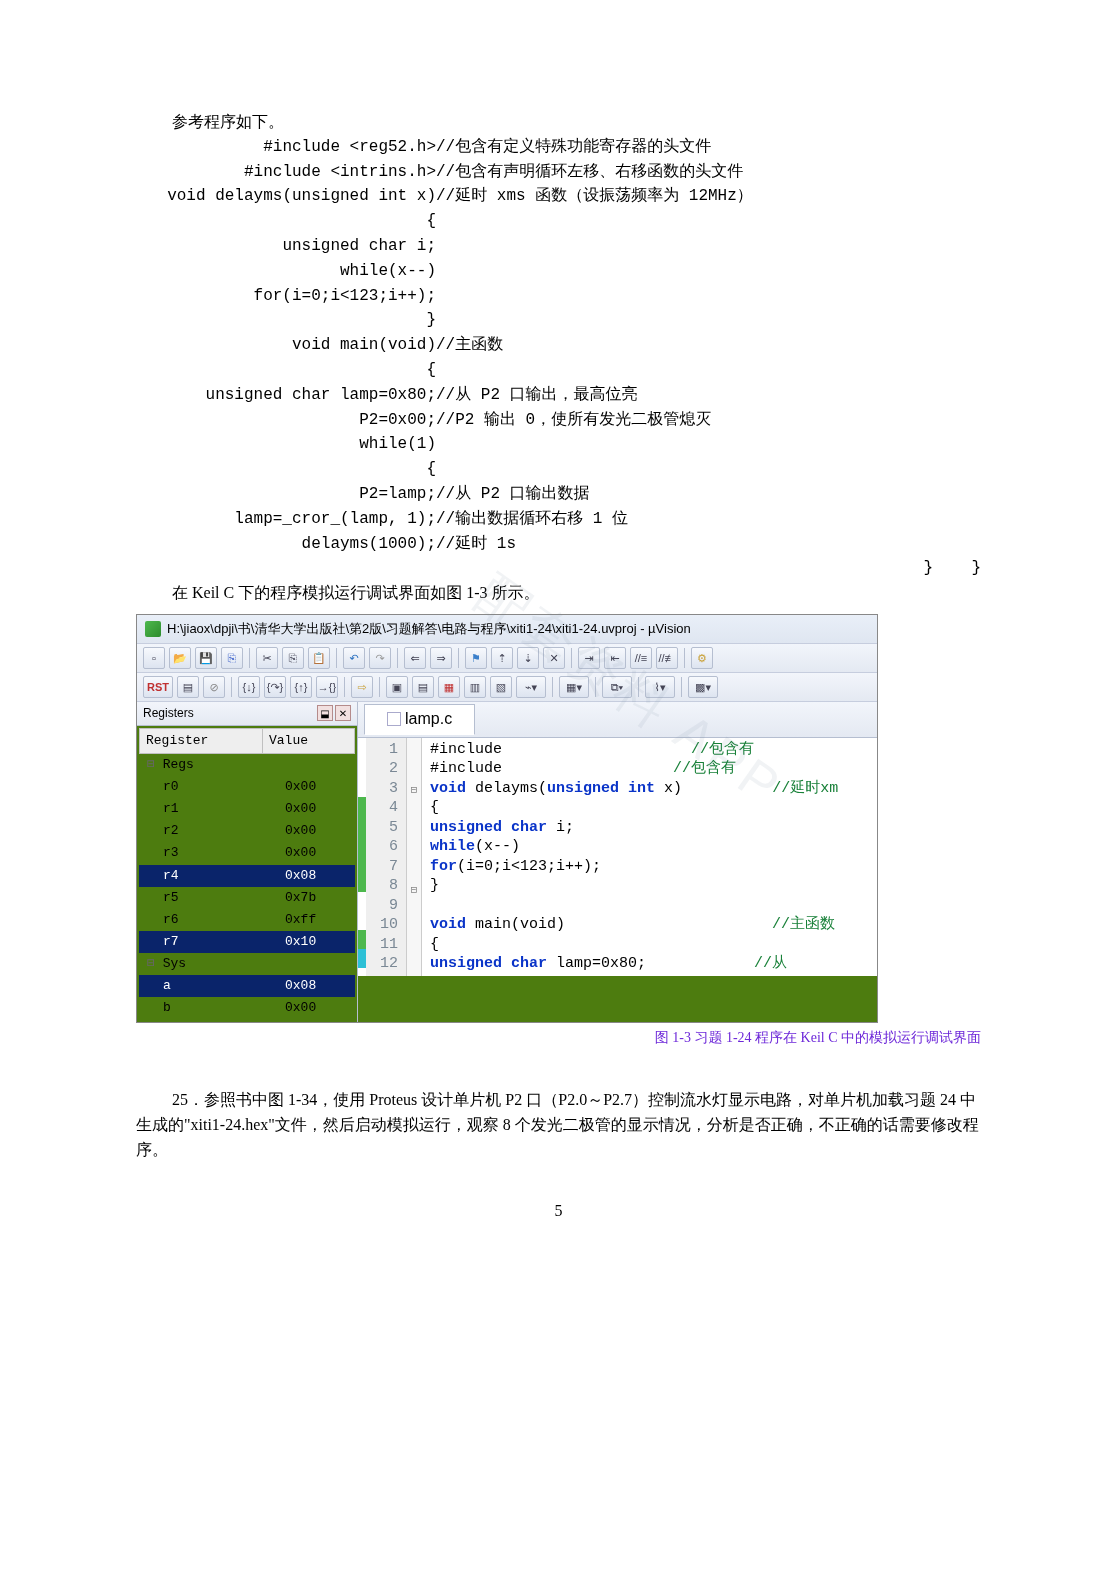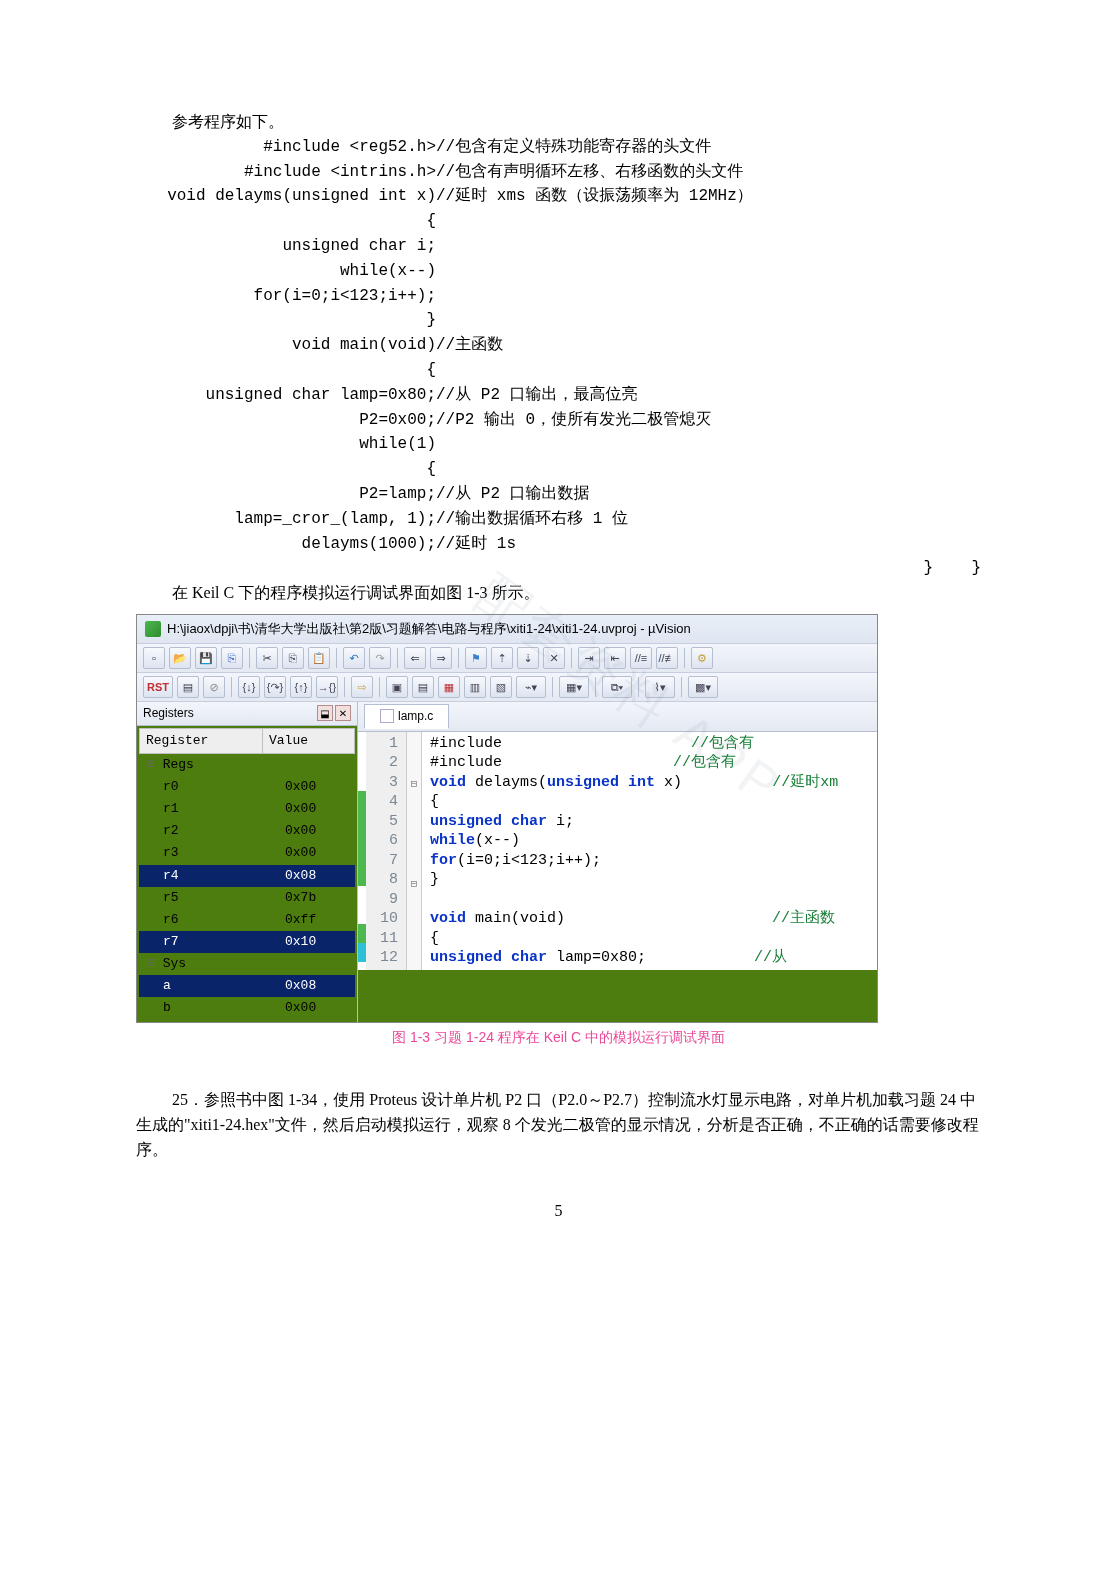--- a/index.html
+++ b/index.html
@@ -108,23 +108,23 @@
     .filetab {
       background: linear-gradient(to bottom,#f2f5fb,#e4e9f2);
       border-bottom: 1px solid #b5bed0;
       padding:2px 6px;
       display:flex;
       align-items:center;
       gap:4px;
     }
     .filetab .tabbox {
       background:#fff; border:1px solid #b5bed0; border-bottom-color:#fff;
-      padding:2px 15px;
+      padding:2px 22px;
       display:flex;align-items:center;gap:4px;
-      font-size:12px;
+      font-size:16px;
     }
     .filetab .tabbox .cicon {
       width:12px;height:12px;background:#fff;border:1px solid #aac;display:inline-block;
       position:relative;
     }
     .code-editor {
       font-family: "Courier New", monospace;
       font-size: 15px;
       display: flex;
       background:#fff;
@@ -156,21 +156,21 @@
     .green-bar .c { background:#2dc0d6; width:8px; height:19px; display:block; }
     .green-bar .e { width:8px; height:19px; display:block; }
     .code-lines{
       padding: 2px 0 2px 8px;
       flex:1;
       line-height:1.3;
       overflow:hidden;
     }
     .code-lines .kw { color:#0a34c8; font-weight:bold; }
     .code-lines .cm { color:#188038; }
-    .caption { text-align:center; font-size:14px; margin-top:4px; color:#ec4899; font-family:Liberation Sans, sans-serif; }
+    .caption { text-align:right; font-size:14px; margin-top:4px; color:#6d28d9; font-family:Liberation Serif, serif; }
     .q25 { margin-top: 40px; }
     .page-num { text-align:center; margin-top:36px; font-family:"Times New Roman",serif; }
     .watermark {
       position:absolute;
       top:650px; left:450px;
       transform:rotate(35deg);
       font-size:52px;
       color:rgba(120,140,160,0.10);
       pointer-events:none;
       font-family:"Microsoft YaHei","微软雅黑",sans-serif;

